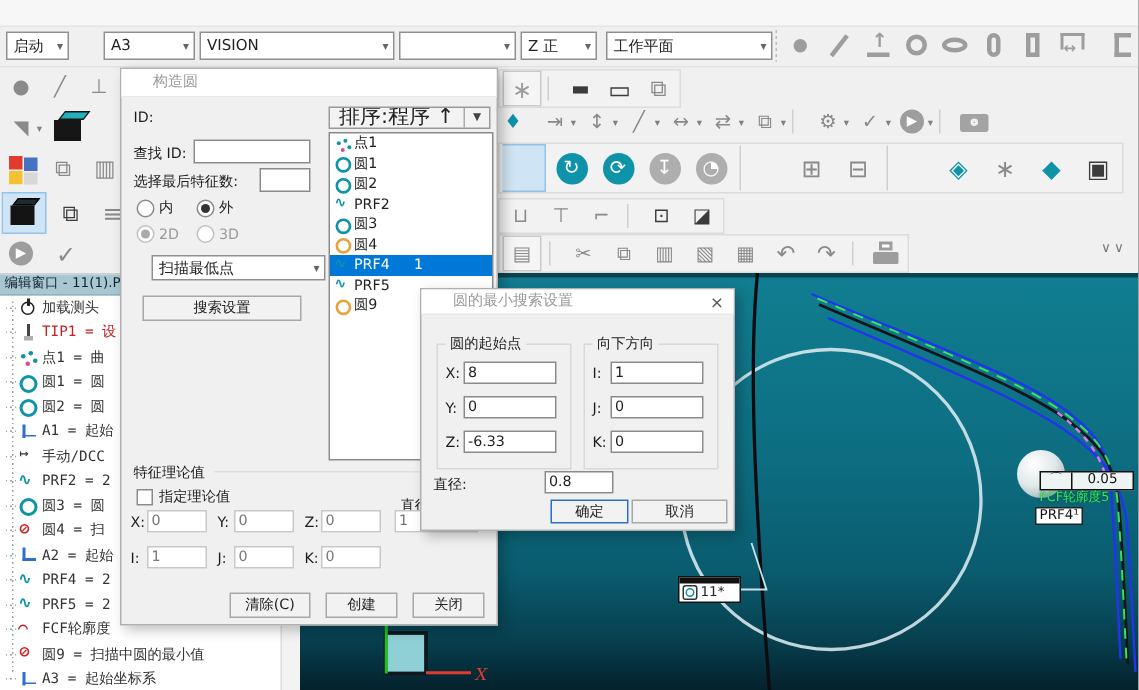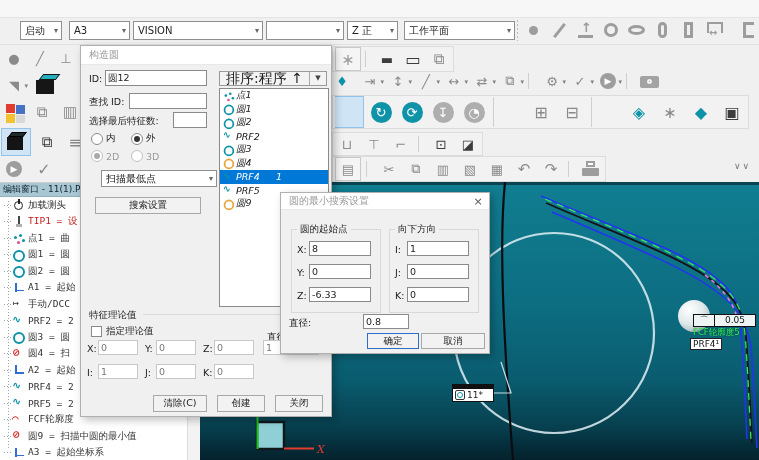--- a/index.html
+++ b/index.html
@@ -85,39 +85,39 @@
   .ti-ocircle::before{content:'';position:absolute;width:8px;height:8px;border:2px solid #e8a33d;border-radius:50%;top:1px;left:1px;}
   .ti-no::before{content:'⊘';position:absolute;color:#cf1f1f;font-weight:bold;font-size:11px;top:-2px;left:1px;}
   .ti-axes::before{content:'';position:absolute;width:1.5px;height:9px;background:#2f6fd0;left:3px;top:1px;}
   .ti-axes::after{content:'';position:absolute;width:9px;height:1.5px;background:#2f6fd0;left:3px;top:8px;}
   .ti-manual::before{content:'↦';position:absolute;color:#333;font-size:10px;top:-1px;left:1px;}
   .ti-curve::before{content:'∿';position:absolute;color:#0e93a8;font-weight:bold;font-size:11px;top:-2px;left:0;}
   .ti-arc::before{content:'⌒';position:absolute;color:#cf1f1f;font-weight:bold;font-size:11px;top:-2px;left:0;}
   .sscroll{position:absolute;right:0;top:14px;width:12px;bottom:0;background:#f3f3f3;border-left:1px solid #ddd;}
   
   .dlg{position:absolute;background:#f0f0f0;border:1px solid #b0b0b0;box-shadow:3px 3px 8px rgba(0,0,0,.25);}
-  .dlg-title{height:18px;background:#fff;color:#9a9a9a;font-size:10px;line-height:18px;padding-left:8px;
+  .dlg-title{height:18px;background:#fff;color:#9a9a9a;font-size:10px;line-height:18px;padding-left:21px;
              white-space:nowrap;border-bottom:1px solid #e8e8e8;}
   .lab{position:absolute;font-size:9.5px;color:#1a1a1a;white-space:nowrap;}
   .tf{position:absolute;background:#fff;border:1px solid #8a8a8a;font-size:9.5px;line-height:13px;
       padding:0 2px;overflow:hidden;white-space:nowrap;box-sizing:border-box;height:16px;}
   .tf.dis{color:#777;border-color:#c8c8c8;}
   .btn{position:absolute;background:#f2f2f2;border:1px solid #a8a8a8;font-size:9.5px;display:flex;
        align-items:center;justify-content:center;box-sizing:border-box;}
   .btn.def{border:1px solid #2a70c8;}
   .rad{position:absolute;display:flex;align-items:center;gap:3px;font-size:9.5px;}
   .rad i{width:10px;height:10px;border:1px solid #8a8a8a;border-radius:50%;background:#fff;position:relative;flex:none;}
   .rad.on i::after{content:'';position:absolute;left:2px;top:2px;right:2px;bottom:2px;background:#333;border-radius:50%;}
   .rad.dis{color:#9a9a9a;} .rad.dis i{border-color:#c0c0c0;} .rad.dis.on i::after{background:#a9a9a9;}
   .cbx{position:absolute;display:flex;align-items:center;gap:4px;font-size:9.5px;}
   .cbx i{width:9px;height:9px;border:1px solid #8a8a8a;background:#fff;flex:none;}
   .sortbtn{position:absolute;display:flex;background:#f3f3f3;border:1px solid #9a9a9a;box-sizing:border-box;}
   .sortbtn .sl{flex:1;text-align:center;font-size:14px;line-height:13px;white-space:nowrap;overflow:hidden;}
   .sortbtn .sdd{width:16px;border-left:1px solid #aaa;text-align:center;font-size:7px;line-height:13px;color:#444;flex:none;}
-  .list{position:absolute;background:#fff;border:1px solid #8a8a8a;overflow:hidden;font-style:italic;}
+  .list{position:absolute;background:#fff;border:1px solid #8a8a8a;overflow:hidden;}
   .lrow{display:flex;align-items:center;height:13.5px;font-size:9.5px;color:#222;padding-left:2px;
         position:relative;white-space:nowrap;}
   .lrow .ti{transform:scale(.88);margin-right:1px;}
   .lrow.sel{background:#0078d7;color:#fff;}
   .lb{position:absolute;left:56px;}
   .grp{position:absolute;border:1px solid #d8d8d8;}
   .grp b{position:absolute;top:-7px;left:5px;background:#f0f0f0;font-weight:normal;font-size:9.5px;padding:0 3px;white-space:nowrap;}
   .hr{position:absolute;height:1px;background:#dcdcdc;}
   .xclose{position:absolute;right:3px;top:2px;width:16px;height:14px;text-align:center;line-height:14px;
           color:#555;font-size:11px;}
@@ -145,21 +145,21 @@
   <span class="mi"></span>
       <span class="mi"></span>
       <span class="mi"></span>
       <span class="mi"></span>
       <span class="mi"></span>
       <span class="mi"></span>
       <span class="mi"></span>
     </div>
 
   <div class="row1">
-    <div class="combo" style="left:20px;width:42px">
+    <div class="combo" style="left:4px;width:42px">
         <span class="cval">启动</span>
         <span class="cv">▾</span>
       </div>
     <div class="combo" style="left:69px;width:61px">
         <span class="cval">A3</span>
         <span class="cv">▾</span>
       </div>
     <div class="combo" style="left:133px;width:130px">
         <span class="cval">VISION</span>
         <span class="cv">▾</span>
@@ -544,21 +544,20 @@
           <span class="ti ti-axes"></span>
           <span class="tt">A3 = 起始坐标系</span>
         </div>
       </div>
     <div class="sscroll"></div>
   </div>
 
   <div class="dlg" style="left:80px;top:45px;width:250px;height:370px;z-index:20">
     <div class="dlg-title">构造圆</div>
     <span class="lab" style="left:8px;top:27px">ID:</span>
-    <div class="tf" style="left:24px;top:24px;width:102px">圆12</div>
     <div class="sortbtn" style="left:138px;top:25px;width:108px;height:15px">
       <span class="sl">排序:程序 ↑</span>
       <span class="sdd">▼</span>
     </div>
     <span class="lab" style="left:8px;top:50px">查找 ID:</span>
     <div class="tf" style="left:48px;top:47px;width:78px"></div>
     <span class="lab" style="left:8px;top:69px">选择最后特征数:</span>
     <div class="tf" style="left:92px;top:66px;width:34px"></div>
     <div class="rad" style="left:10px;top:86px">
         <i></i>

